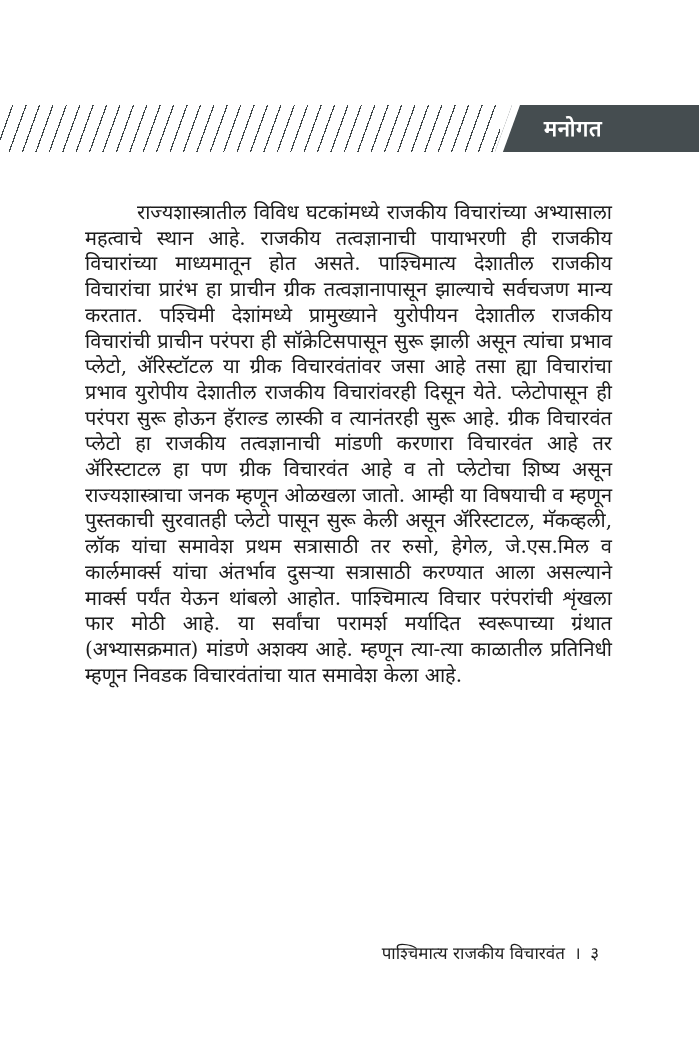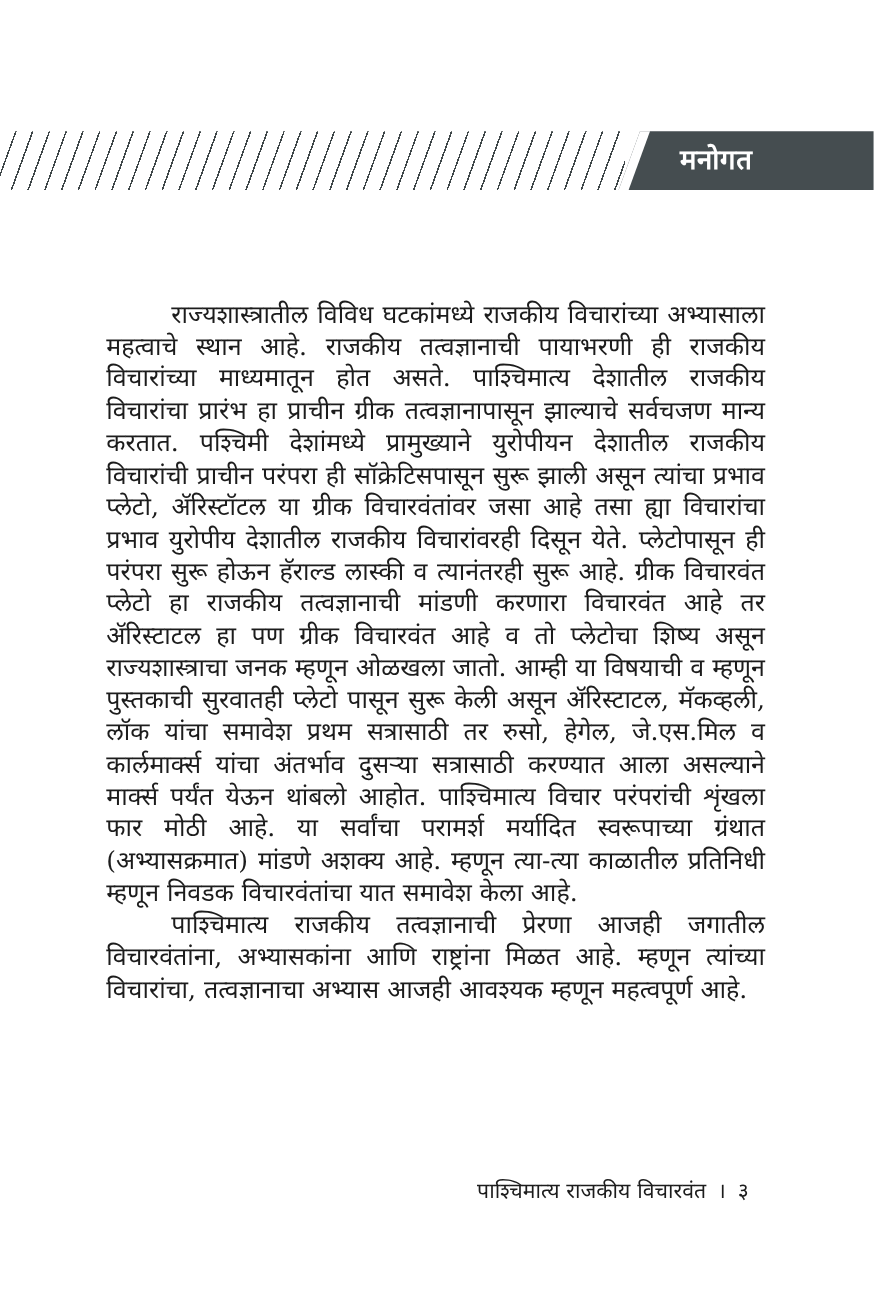--- a/index.html
+++ b/index.html
@@ -58,21 +58,20 @@
   
   .content {
     position: absolute;
     left: 85px;
     top: 200px;
     width: 527px;
     color: #1c1c1c;
     font-size: 20px;
     line-height: 25.7px;
     text-align: justify;
-    margin-top: 39px;
   }
   .content p {
     margin: 0;
     padding: 0;
     text-indent: 52px;
   }
 
   
   .footer {
     position: absolute;
@@ -91,21 +90,20 @@
 <div class="page">
 
   <div class="stripe-band"></div>
 
   <div class="banner">
     <span class="banner-label">मनोगत</span>
   </div>
 
   <div class="content">
     <p>राज्यशास्त्रातील विविध घटकांमध्ये राजकीय विचारांच्या अभ्यासाला महत्वाचे स्थान आहे. राजकीय तत्वज्ञानाची पायाभरणी ही राजकीय विचारांच्या माध्यमातून होत असते. पाश्चिमात्य देशातील राजकीय विचारांचा प्रारंभ हा प्राचीन ग्रीक तत्वज्ञानापासून झाल्याचे सर्वचजण मान्य करतात. पश्चिमी देशांमध्ये प्रामुख्याने युरोपीयन देशातील राजकीय विचारांची प्राचीन परंपरा ही सॉक्रेटिसपासून सुरू झाली असून त्यांचा प्रभाव प्लेटो, ॲरिस्टॉटल या ग्रीक विचारवंतांवर जसा आहे तसा ह्या विचारांचा प्रभाव युरोपीय देशातील राजकीय विचारांवरही दिसून येते. प्लेटोपासून ही परंपरा सुरू होऊन हॅराल्ड लास्की व त्यानंतरही सुरू आहे. ग्रीक विचारवंत प्लेटो हा राजकीय तत्वज्ञानाची मांडणी करणारा विचारवंत आहे तर ॲरिस्टाटल हा पण ग्रीक विचारवंत आहे व तो प्लेटोचा शिष्य असून राज्यशास्त्राचा जनक म्हणून ओळखला जातो. आम्ही या विषयाची व म्हणून पुस्तकाची सुरवातही प्लेटो पासून सुरू केली असून ॲरिस्टाटल, मॅकव्हली, लॉक यांचा समावेश प्रथम सत्रासाठी तर रुसो, हेगेल, जे.एस.मिल व कार्लमार्क्स यांचा अंतर्भाव दुसऱ्या सत्रासाठी करण्यात आला असल्याने मार्क्स पर्यंत येऊन थांबलो आहोत. पाश्चिमात्य विचार परंपरांची शृंखला फार मोठी आहे. या सर्वांचा परामर्श मर्यादित स्वरूपाच्या ग्रंथात (अभ्यासक्रमात) मांडणे अशक्य आहे. म्हणून त्या-त्या काळातील प्रतिनिधी म्हणून निवडक विचारवंतांचा यात समावेश केला आहे.</p>
-    <p>पाश्चिमात्य राजकीय तत्वज्ञानाची प्रेरणा आजही जगातील विचारवंतांना, अभ्यासकांना आणि राष्ट्रांना मिळत आहे. म्हणून त्यांच्या विचारांचा, तत्वज्ञानाचा अभ्यास आजही आवश्यक म्हणून महत्वपूर्ण आहे.</p>
   </div>
 
   <div class="footer">
     <span>पाश्चिमात्य राजकीय विचारवंत</span>
     <span>।</span>
     <span>३</span>
   </div>
 
 </div>
 

